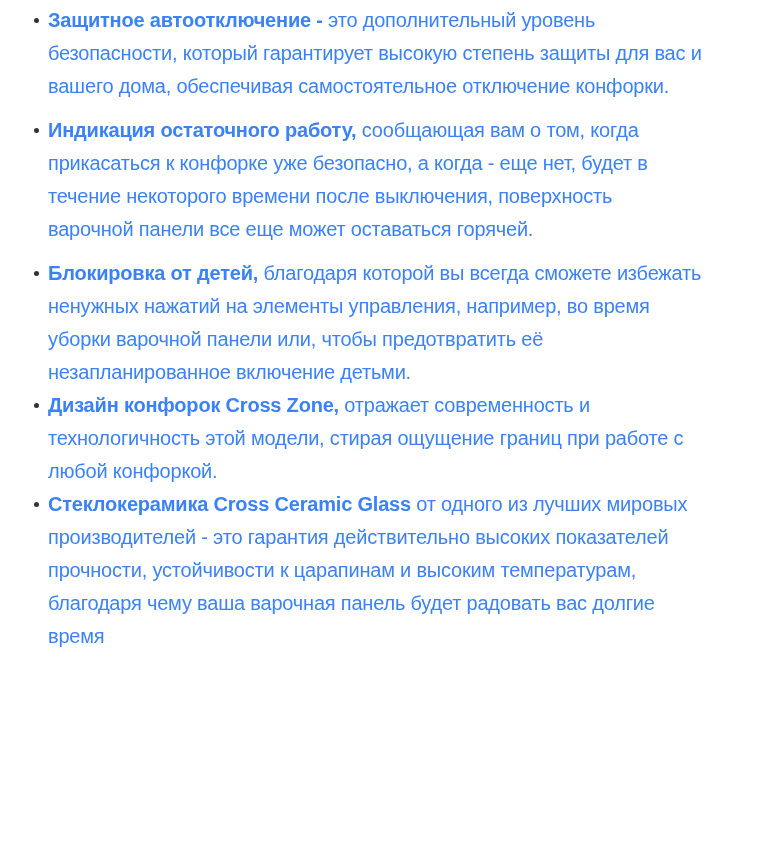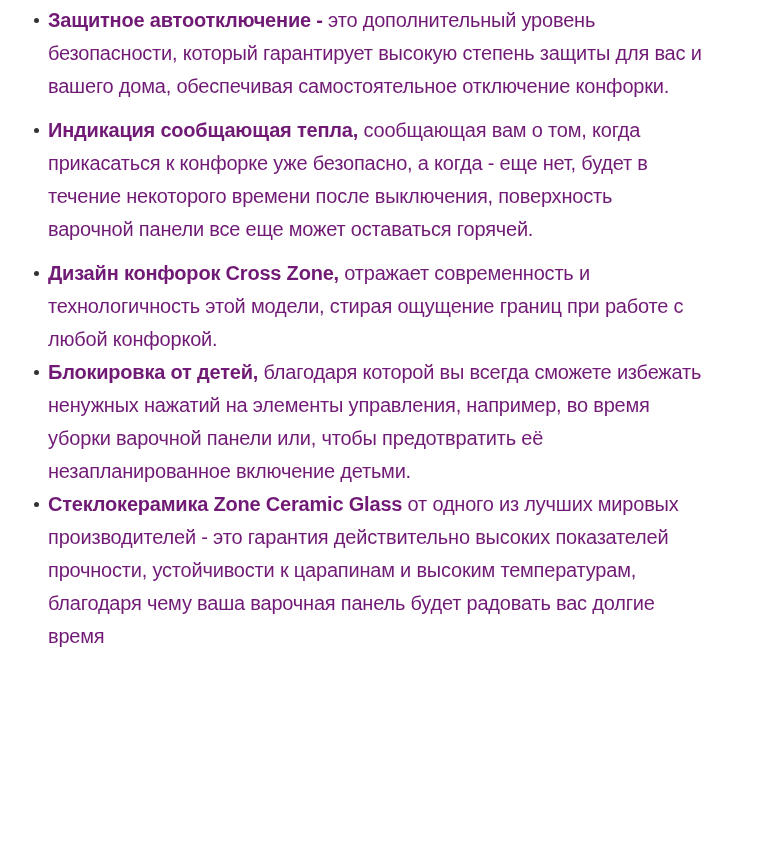--- a/index.html
+++ b/index.html
@@ -19,21 +19,21 @@
     margin: 0;
     padding: 0;
   }
   ul.feature-list li {
     position: relative;
     padding-left: 20px;
     max-width: 654px;
     font-size: 20px;
     line-height: 33px;
     letter-spacing: -0.2px;
-    color: #701a75;
+    color: #3b82f6;
     margin: 0;
   }
   ul.feature-list li.spaced {
     margin-bottom: 11px;
   }
   .bullet-dot {
     position: absolute;
     left: 6px;
     top: 14px;
     width: 5px;
@@ -51,33 +51,33 @@
 <div class="page">
   <ul class="feature-list">
 
     <li class="spaced">
       <span class="bullet-dot"></span>
       <span class="feature-title">Защитное автоотключение -</span><span> это дополнительный уровень безопасности, который гарантирует высокую степень защиты для вас и вашего дома, обеспечивая самостоятельное отключение конфорки.</span>
     </li>
 
     <li class="spaced">
       <span class="bullet-dot"></span>
-      <span class="feature-title">Индикация сообщающая тепла,</span><span> сообщающая вам о том, когда прикасаться к конфорке уже безопасно, а когда - еще нет, будет в течение некоторого времени после выключения, поверхность варочной панели все еще может оставаться горячей.</span>
+      <span class="feature-title">Индикация остаточного работу,</span><span> сообщающая вам о том, когда прикасаться к конфорке уже безопасно, а когда - еще нет, будет в течение некоторого времени после выключения, поверхность варочной панели все еще может оставаться горячей.</span>
+    </li>
+
+    <li>
+      <span class="bullet-dot"></span>
+      <span class="feature-title">Блокировка от детей,</span><span> благодаря которой вы всегда сможете избежать ненужных нажатий на элементы управления, например, во время уборки варочной панели или, чтобы предотвратить её незапланированное включение детьми.</span>
     </li>
 
     <li>
       <span class="bullet-dot"></span>
       <span class="feature-title">Дизайн конфорок Cross Zone,</span><span> отражает современность и технологичность этой модели, стирая ощущение границ при работе с любой конфоркой.</span>
     </li>
 
-    <li>
-      <span class="bullet-dot"></span>
-      <span class="feature-title">Блокировка от детей,</span><span> благодаря которой вы всегда сможете избежать ненужных нажатий на элементы управления, например, во время уборки варочной панели или, чтобы предотвратить её незапланированное включение детьми.</span>
-    </li>
-
 
     <li>
       <span class="bullet-dot"></span>
-      <span class="feature-title">Стеклокерамика Zone Ceramic Glass</span><span> от одного из лучших мировых производителей - это гарантия действительно высоких показателей прочности, устойчивости к царапинам и высоким температурам, благодаря чему ваша варочная панель будет радовать вас долгие время</span>
+      <span class="feature-title">Стеклокерамика Cross Ceramic Glass</span><span> от одного из лучших мировых производителей - это гарантия действительно высоких показателей прочности, устойчивости к царапинам и высоким температурам, благодаря чему ваша варочная панель будет радовать вас долгие время</span>
     </li>
 
   </ul>
 </div>
 
 </body></html>

